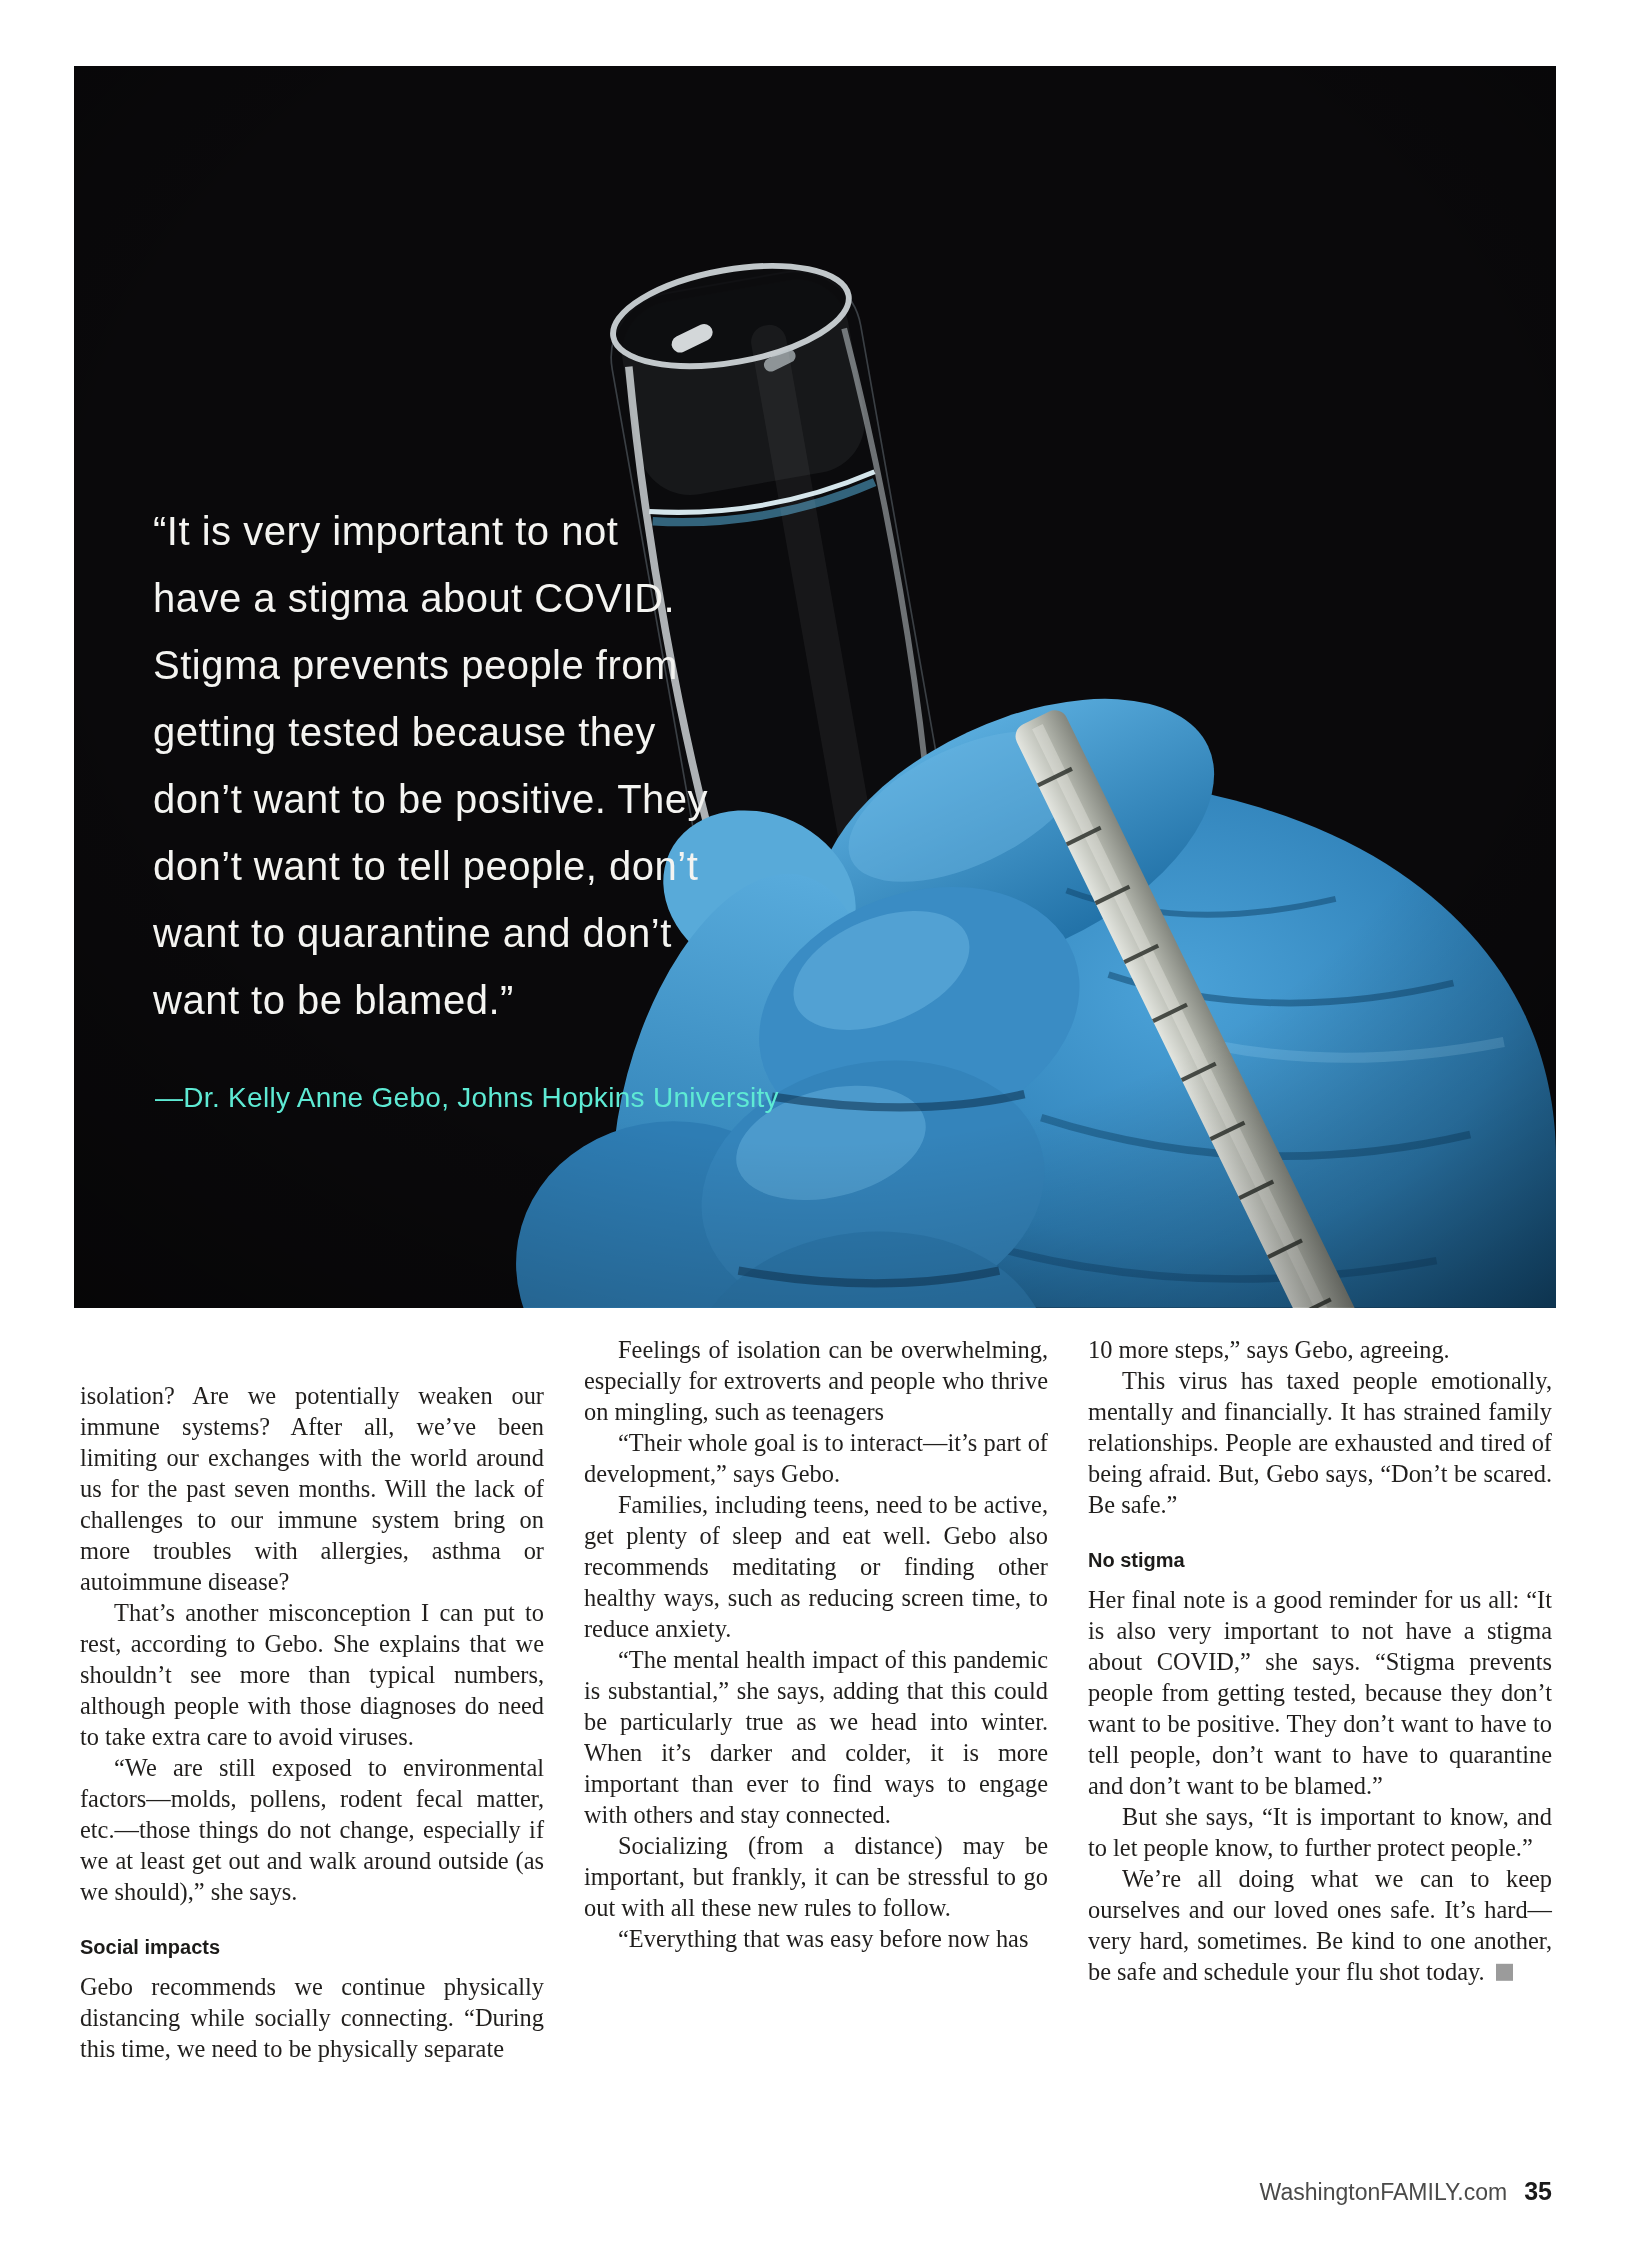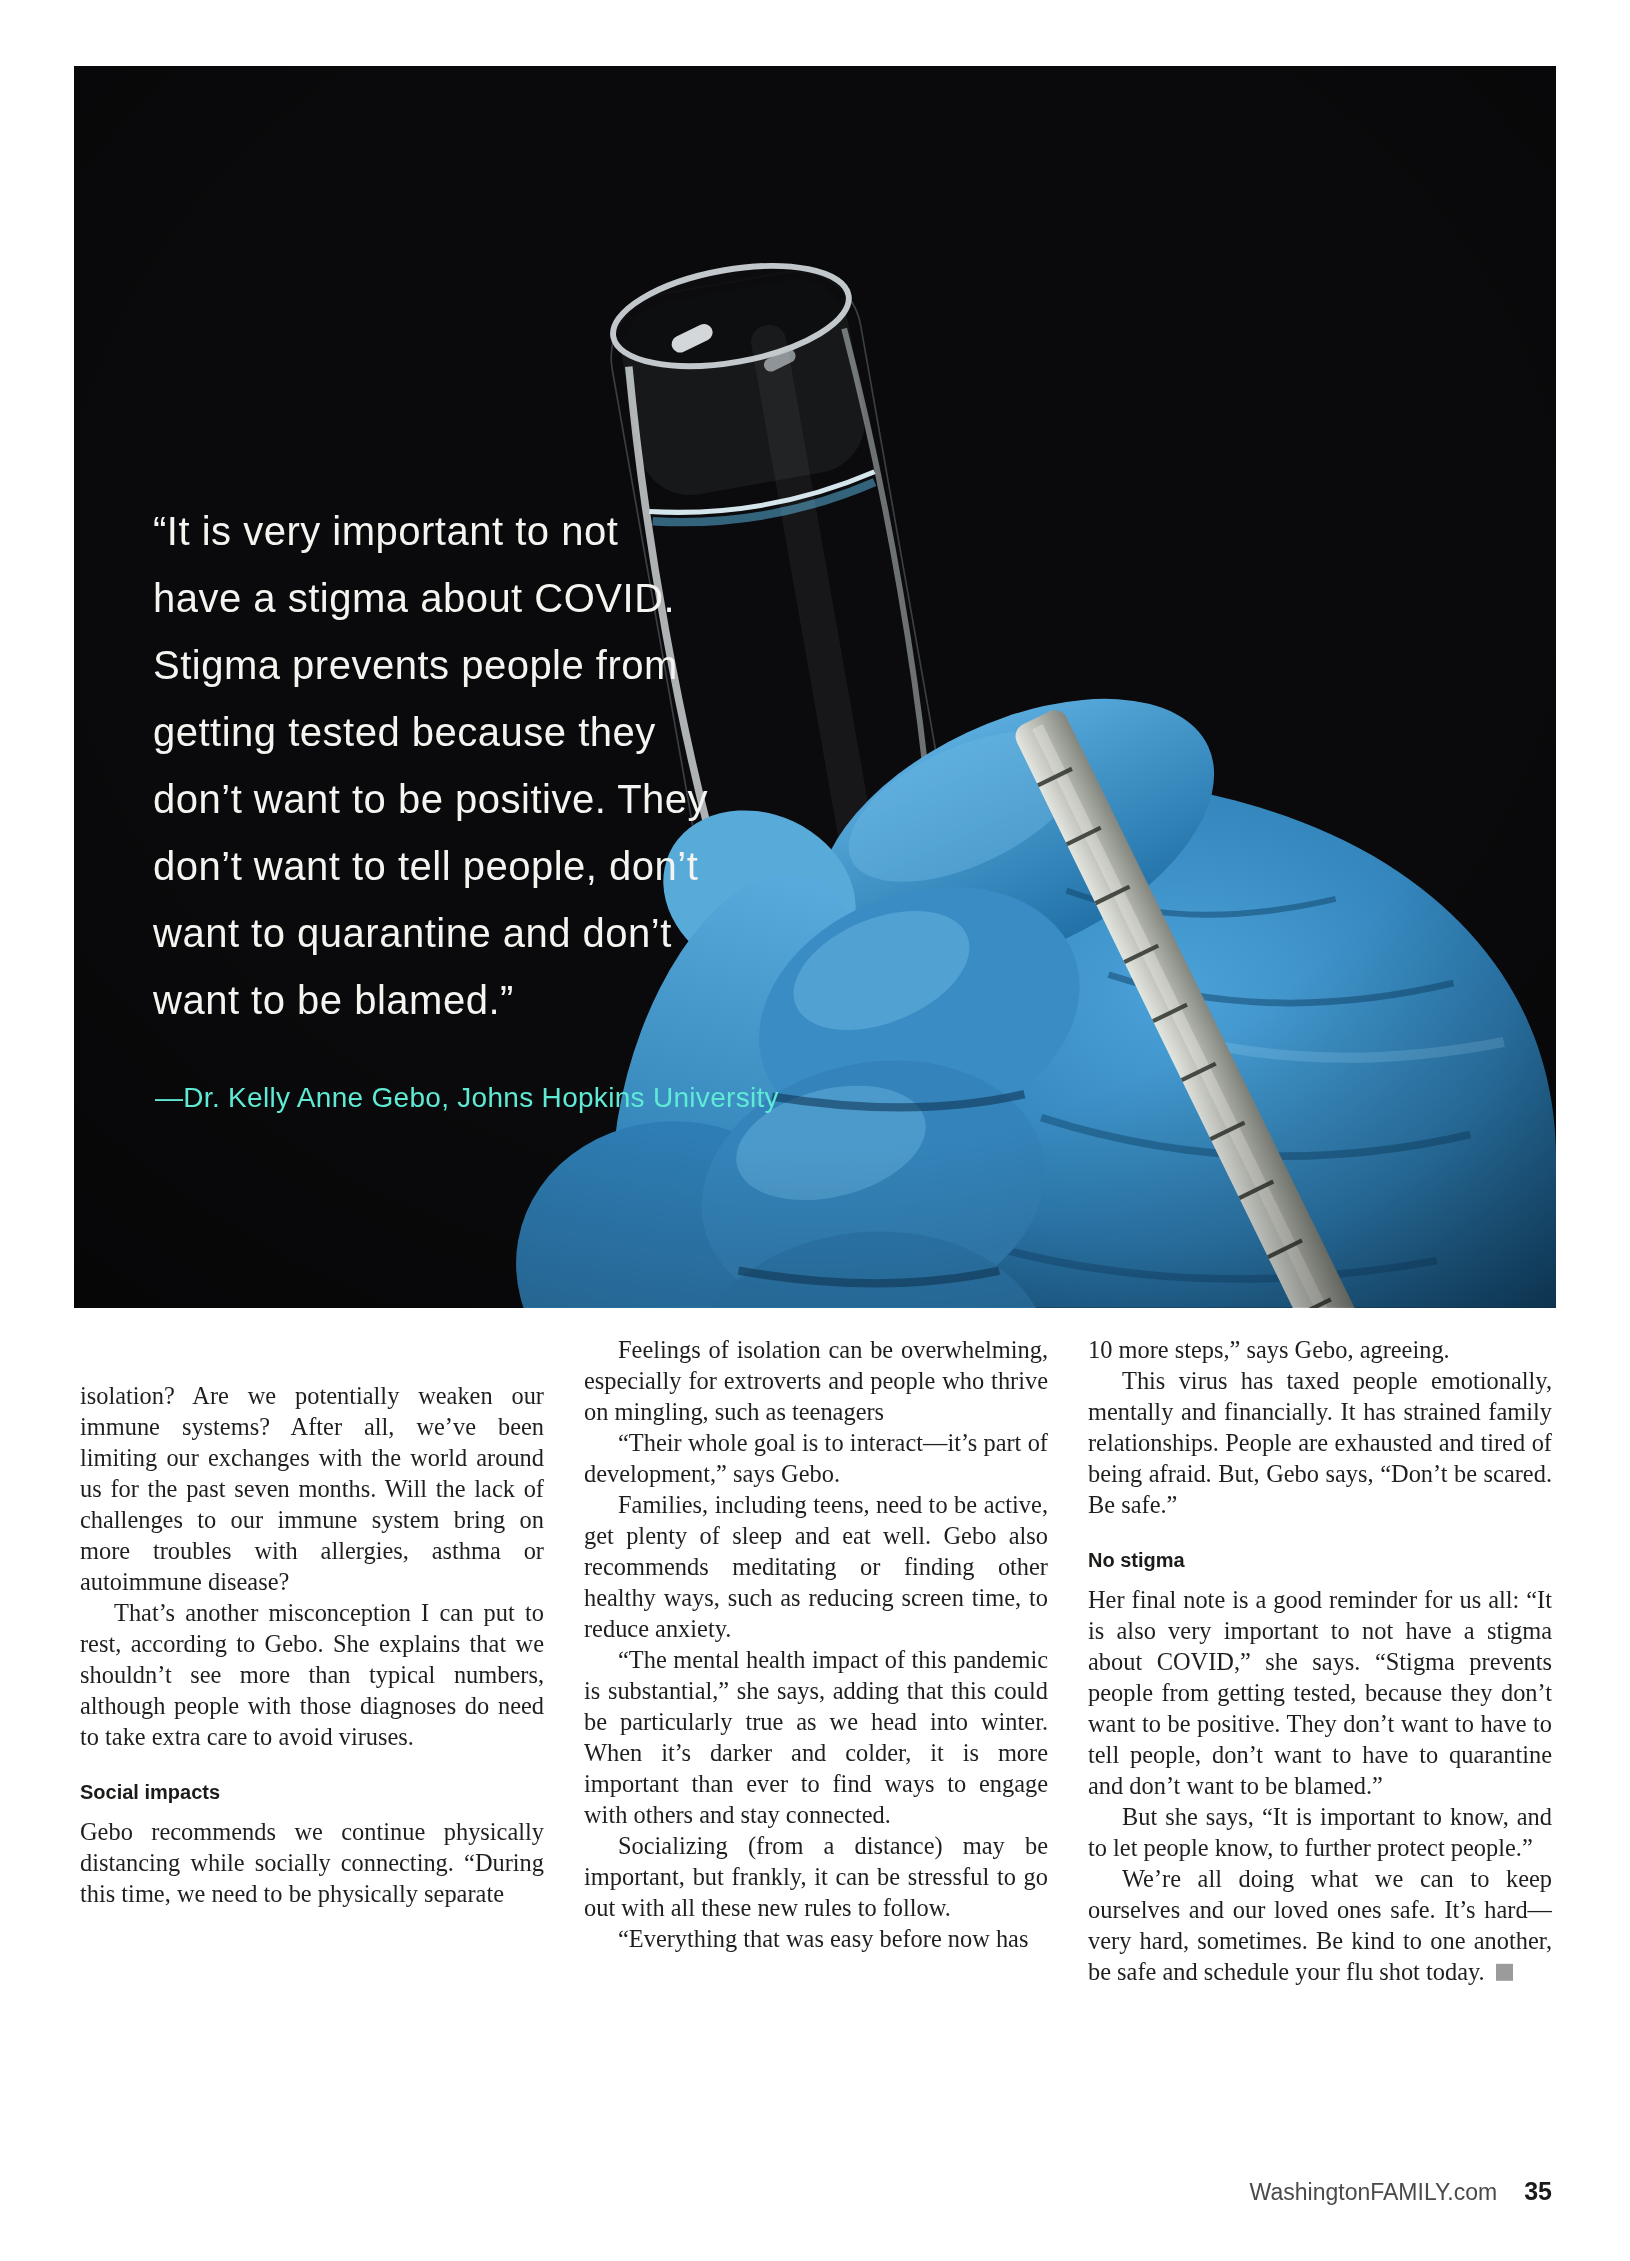--- a/index.html
+++ b/index.html
@@ -29,21 +29,21 @@
   .col p{margin:0;text-indent:34px;}
   .col p.noindent{text-indent:0;}
   .section-heading{font-family:"Liberation Sans",sans-serif;font-weight:700;
        font-size:20px;color:#1c1b19;margin:25px 0 8.4px 0;text-align:left;}
   .endmark{display:inline-block;width:17px;height:17px;background:#9b9b9b;
        margin-left:11.8px;transform:translateY(0.8px);}
 
   
   .footer{position:absolute;top:2177px;right:78px;
        font-family:"Liberation Sans",sans-serif;font-size:23px;color:#4a4a49;
-       display:flex;align-items:baseline;gap:27px;}
+       display:flex;align-items:baseline;gap:17px;}
   .footer .pagenum{font-weight:700;font-size:25px;color:#1a1a1a;}
 </style>
 </head>
 <body>
 
 <div id="page">
 
   <div class="photo">
     <svg width="1482" height="1242" viewBox="0 0 1762 1476">
       <defs>
@@ -160,20 +160,21 @@
 don’t want to be positive. They
 don’t want to tell people, don’t
 want to quarantine and don’t
 want to be blamed.”</div>
     <div class="attribution">—Dr. Kelly Anne Gebo, Johns Hopkins University</div>
   </div>
 
   <div class="col col-1">
     <p class="noindent">isolation? Are we potentially weaken our immune systems? After all, we’ve been limiting our exchanges with the world around us for the past seven months. Will the lack of challenges to our immune system bring on more troubles with allergies, asthma or autoimmune disease?</p>
     <p>That’s another misconception I can put to rest, according to Gebo. She explains that we shouldn’t see more than typical numbers, although people with those diagnoses do need to take extra care to avoid viruses.</p>
+    <p>“We are still exposed to environmental factors—molds, pollens, rodent fecal matter, etc.—those things do not change, especially if we at least get out and walk around outside (as we should),” she says.</p>
     <h2 class="section-heading">Social impacts</h2>
     <p class="noindent">Gebo recommends we continue physically distancing while socially connecting. “During this time, we need to be physically separate</p>
   </div>
 
   <div class="col col-2">
     <p>Feelings of isolation can be overwhelming, especially for extroverts and people who thrive on mingling, such as teenagers</p>
     <p>“Their whole goal is to interact—it’s part of development,” says Gebo.</p>
     <p>Families, including teens, need to be active, get plenty of sleep and eat well. Gebo also recommends meditating or finding other healthy ways, such as reducing screen time, to reduce anxiety.</p>
     <p>“The mental health impact of this pandemic is substantial,” she says, adding that this could be particularly true as we head into winter. When it’s darker and colder, it is more important than ever to find ways to engage with others and stay connected.</p>
     <p>Socializing (from a distance) may be important, but frankly, it can be stressful to go out with all these new rules to follow.</p>

